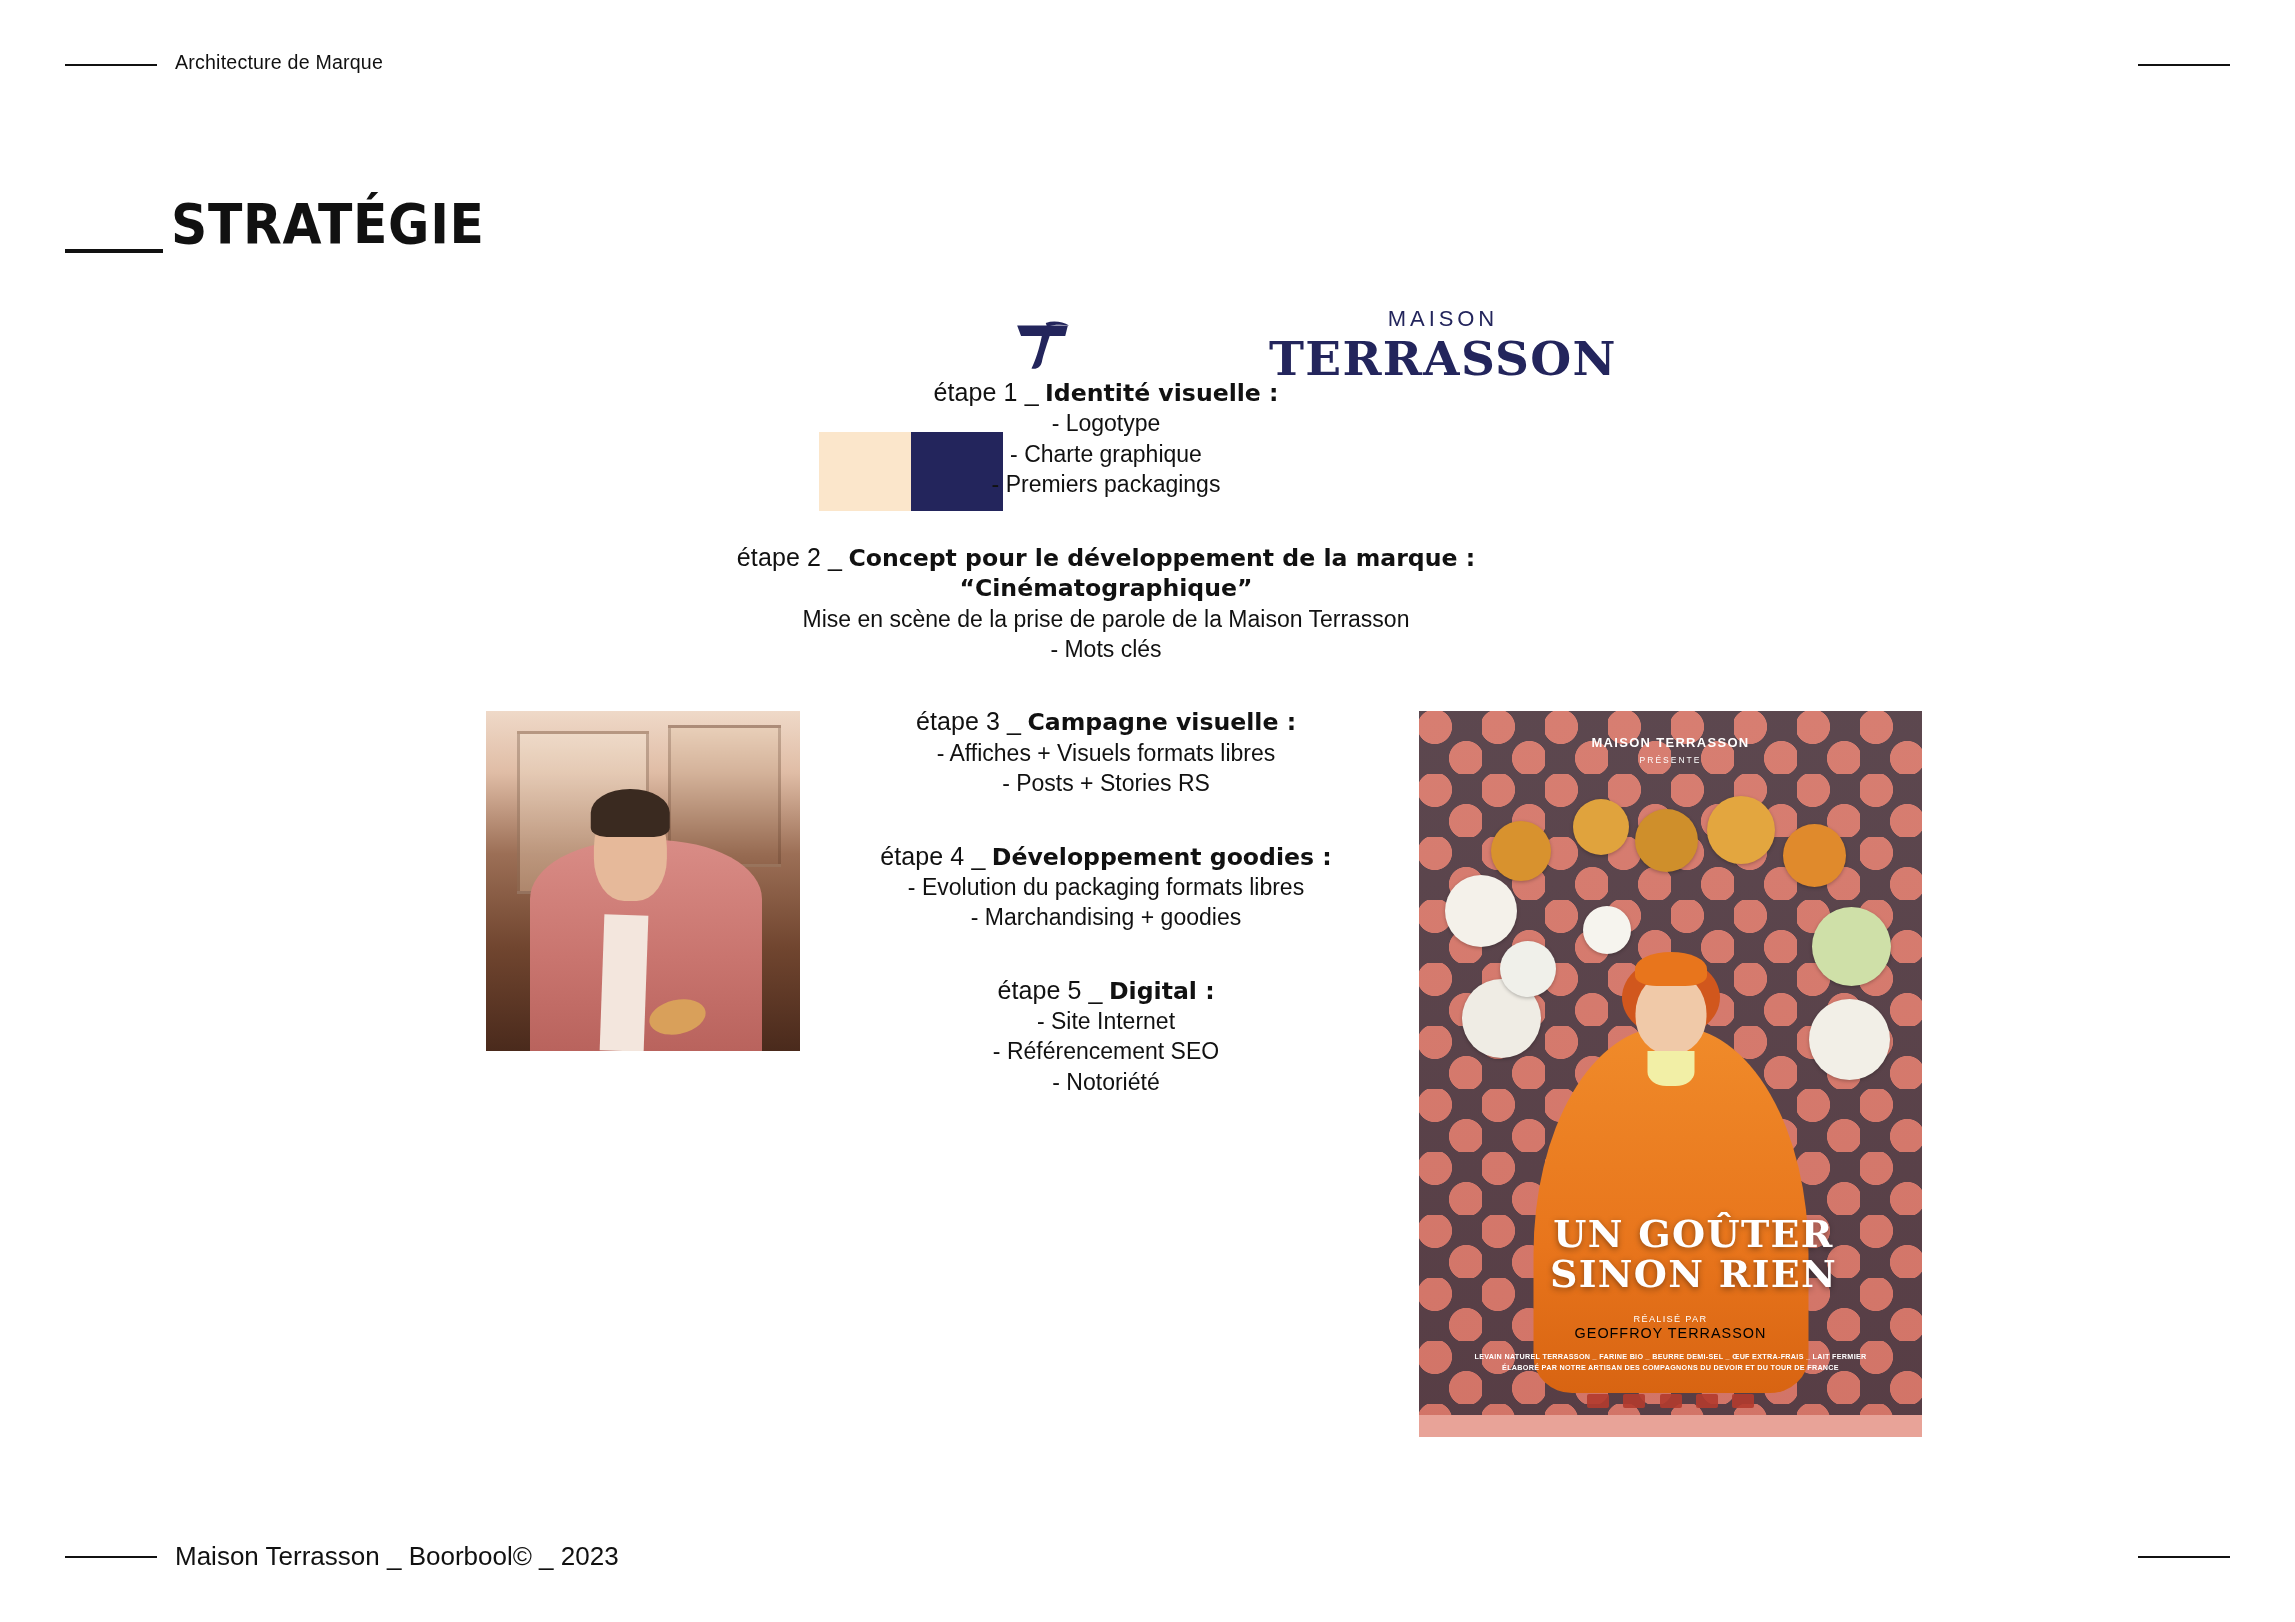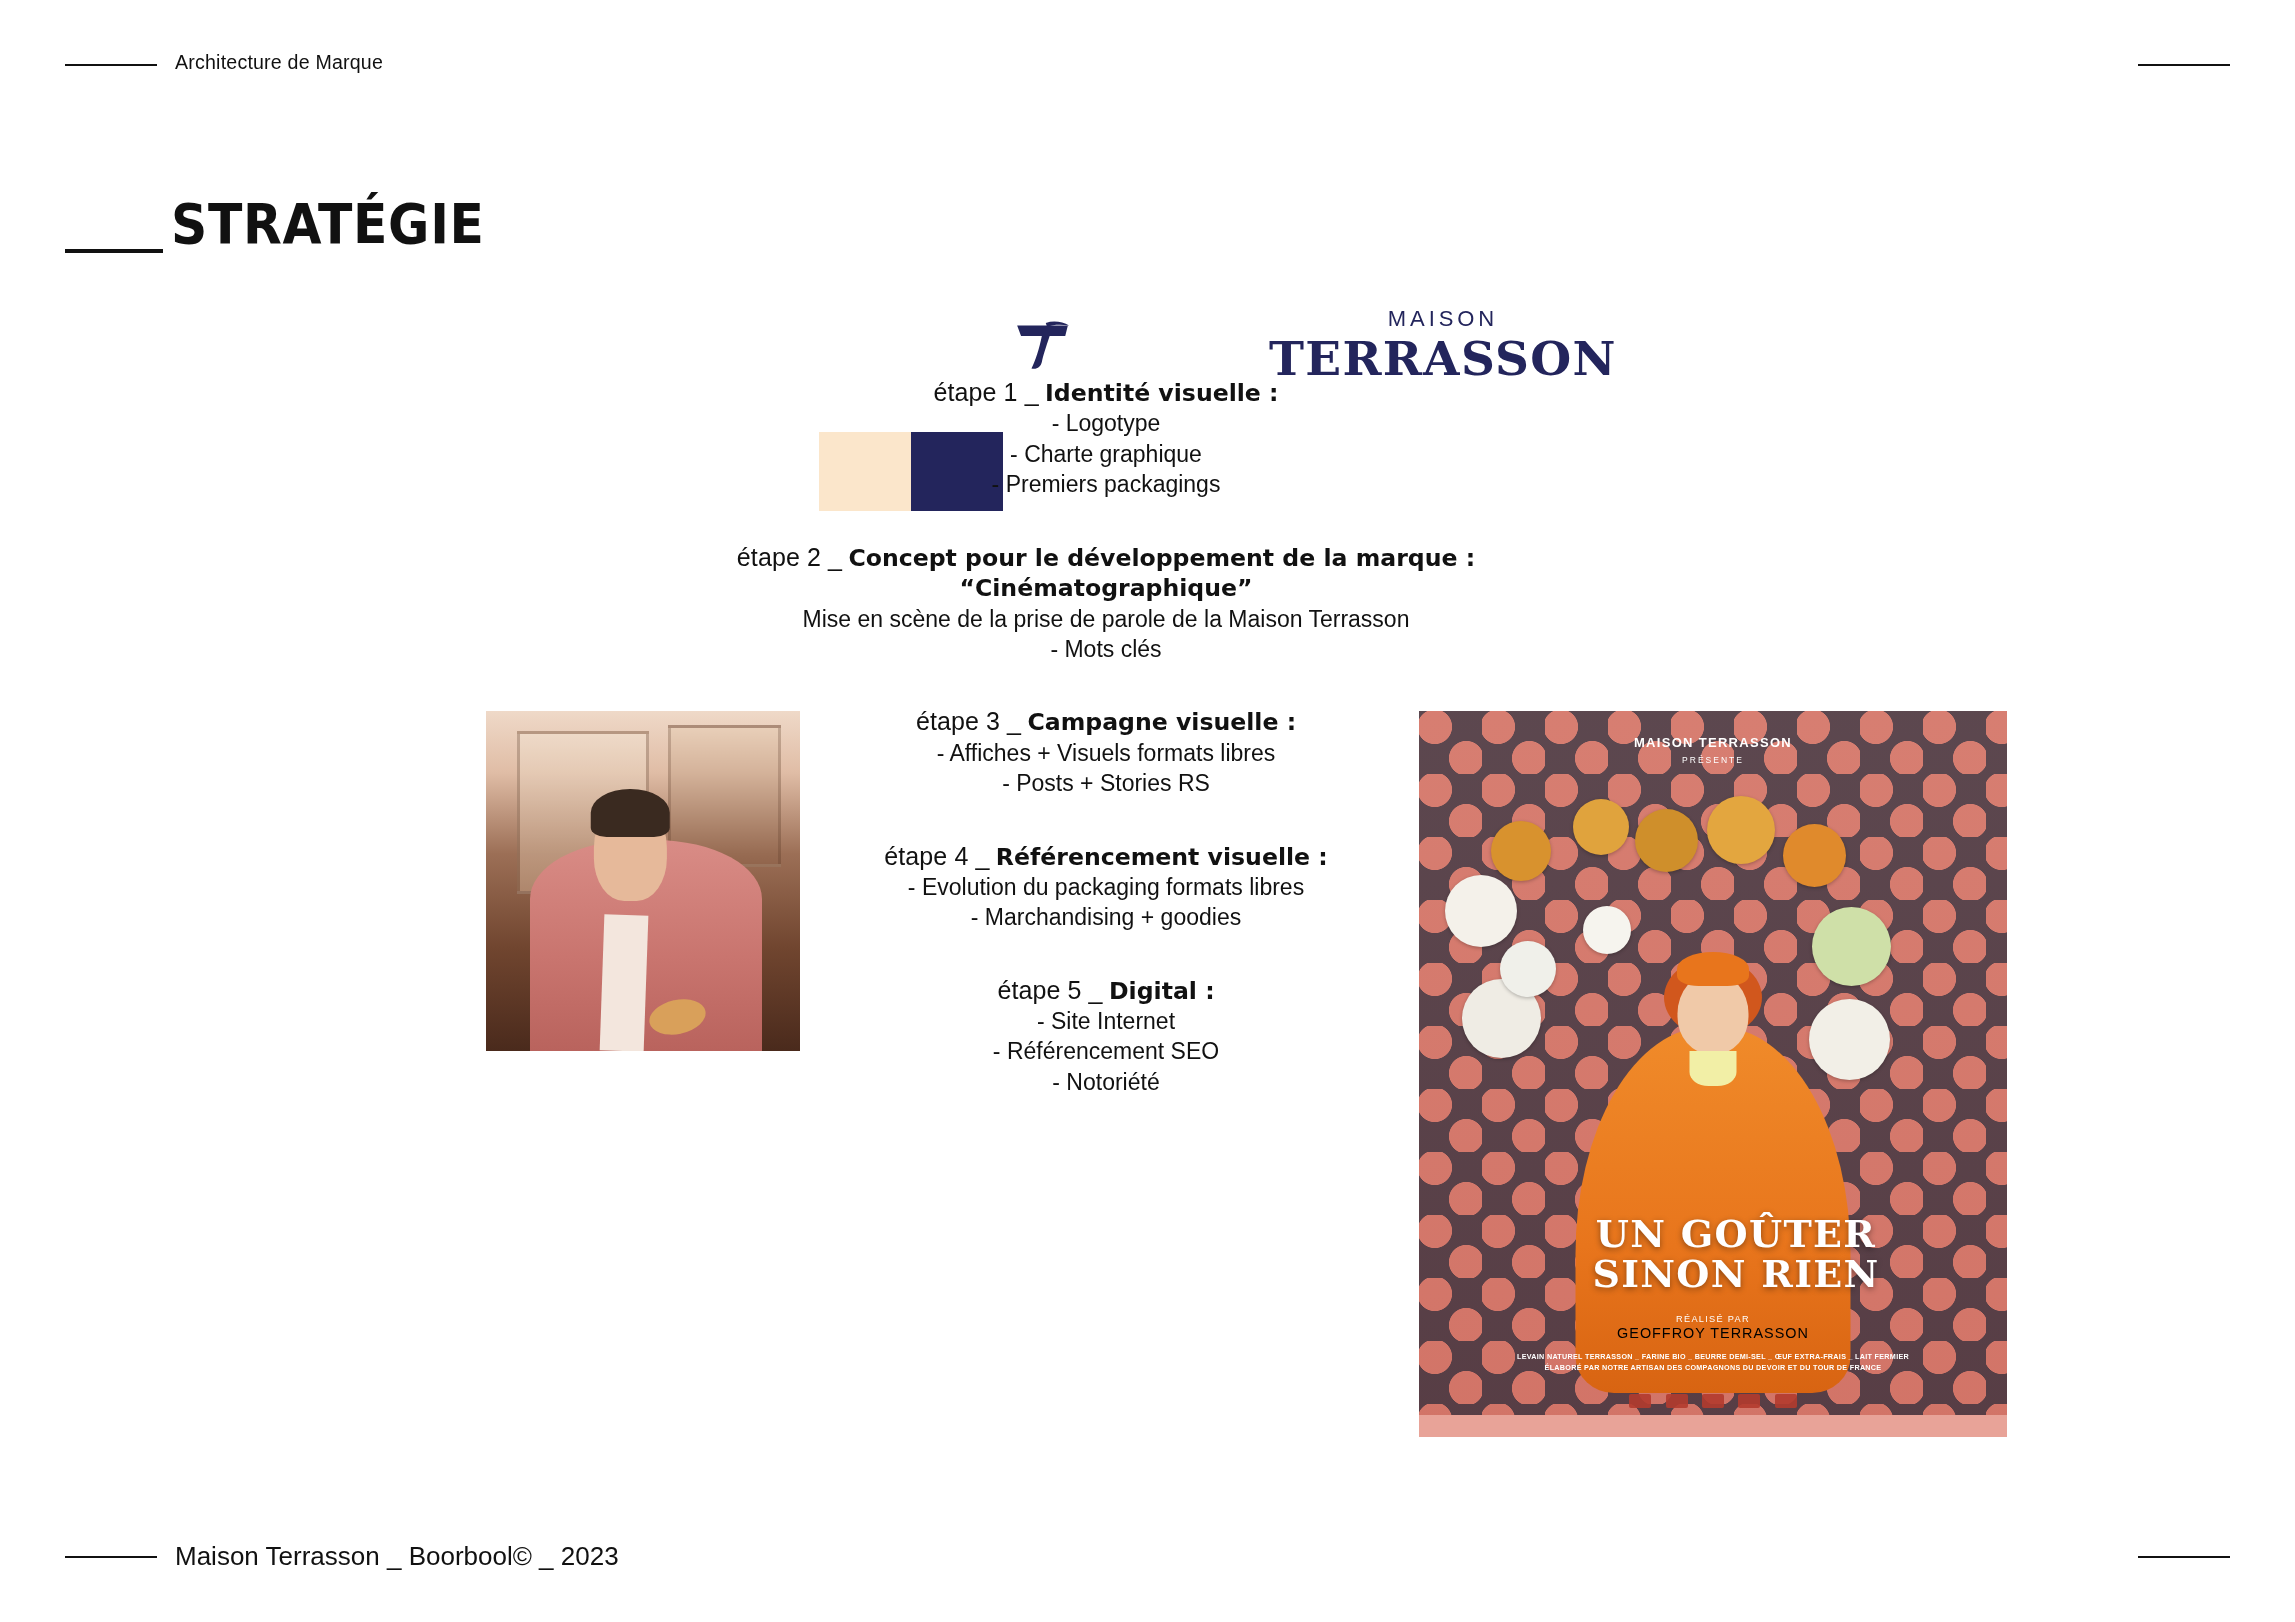--- a/index.html
+++ b/index.html
@@ -258,21 +258,21 @@
     background: #d9a05a;
     border-radius: 50%;
     transform: rotate(-12deg);
   }
 
   
   .poster {
     position: absolute;
     top: 711px;
     left: 1419px;
-    width: 588px;
+    width: 503px;
     height: 726px;
     background: #e7a79a;
     overflow: hidden;
   }
   .poster .pattern {
     position: absolute;
     inset: 0;
     background-color: #2e2d3c;
     background-image:
       radial-gradient(circle at 25% 25%, #d2766a 0 17px, transparent 17.7px),
@@ -496,21 +496,21 @@
       <span class="step-num">étape 3 _</span>
       <span class="step-title">Campagne visuelle :</span>
     </div>
     <div class="step-line">- Affiches + Visuels formats libres</div>
     <div class="step-line">- Posts + Stories RS</div>
   </div>
 
   <div class="step">
     <div class="step-head">
       <span class="step-num">étape 4 _</span>
-      <span class="step-title">Référencement visuelle :</span>
+      <span class="step-title">Développement goodies :</span>
     </div>
     <div class="step-line">- Evolution du packaging formats libres</div>
     <div class="step-line">- Marchandising + goodies</div>
   </div>
 
   <div class="step">
     <div class="step-head">
       <span class="step-num">étape 5 _</span>
       <span class="step-title">Digital :</span>
     </div>

